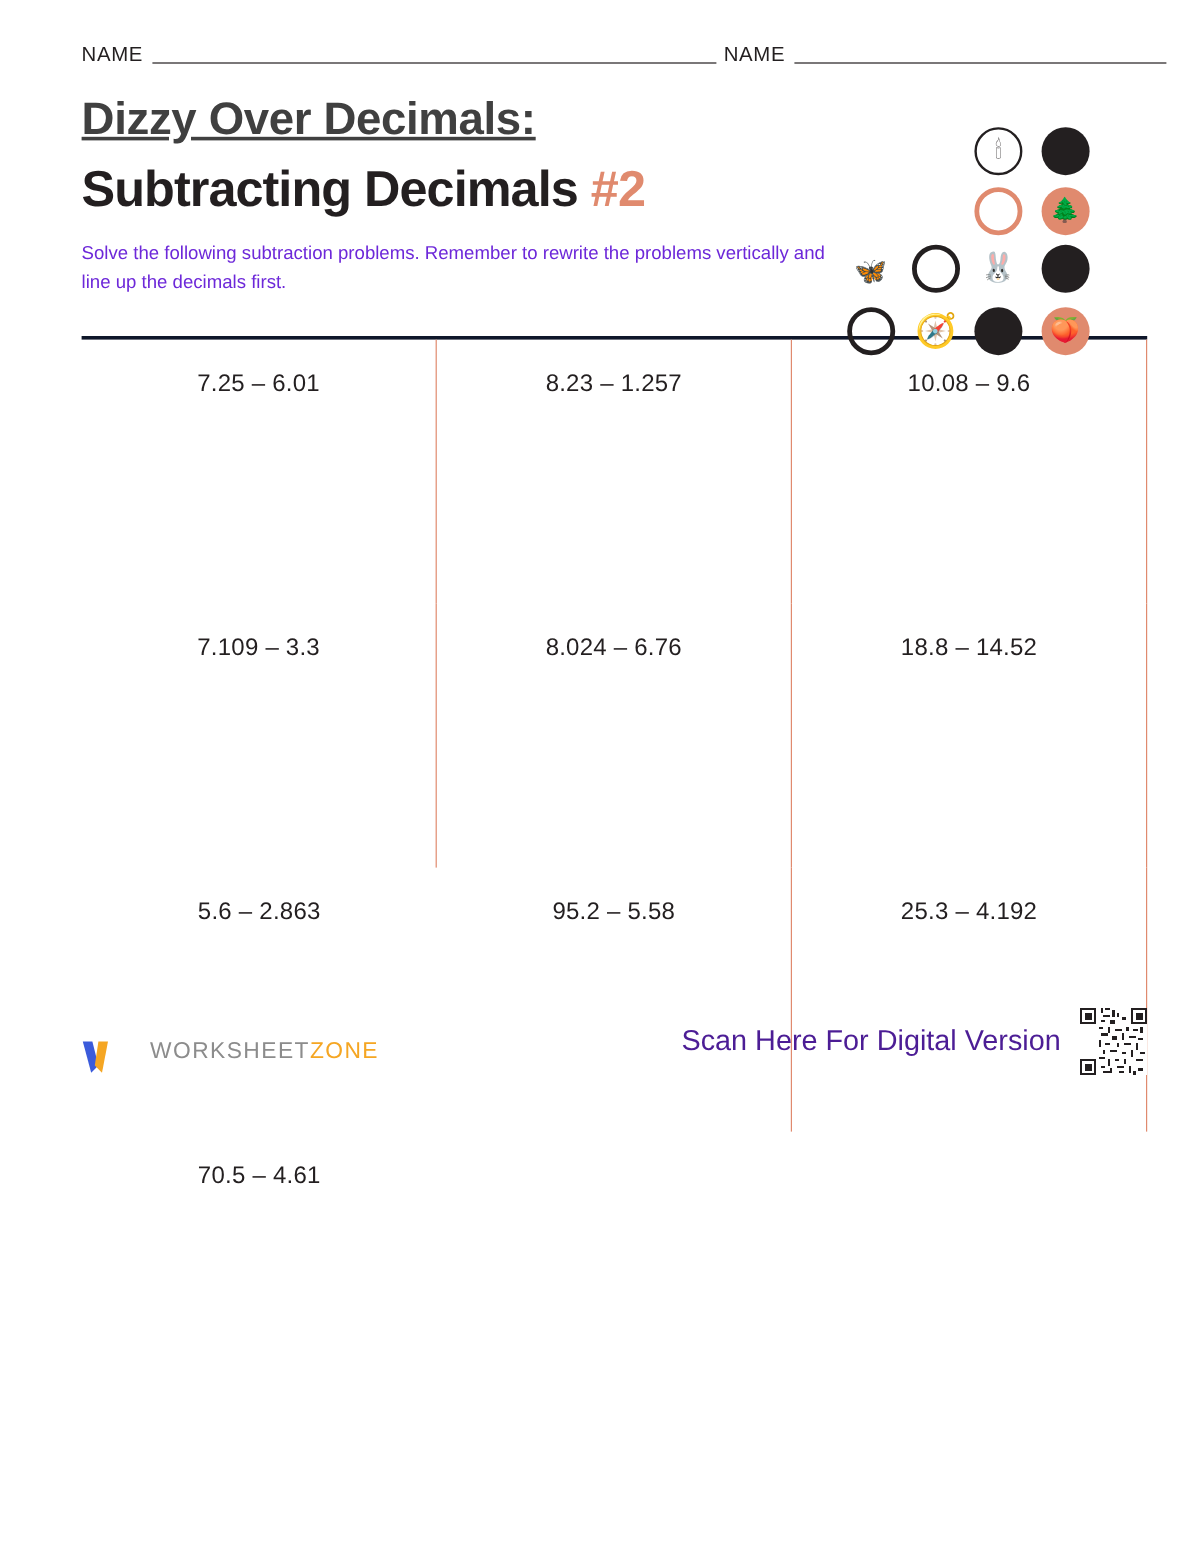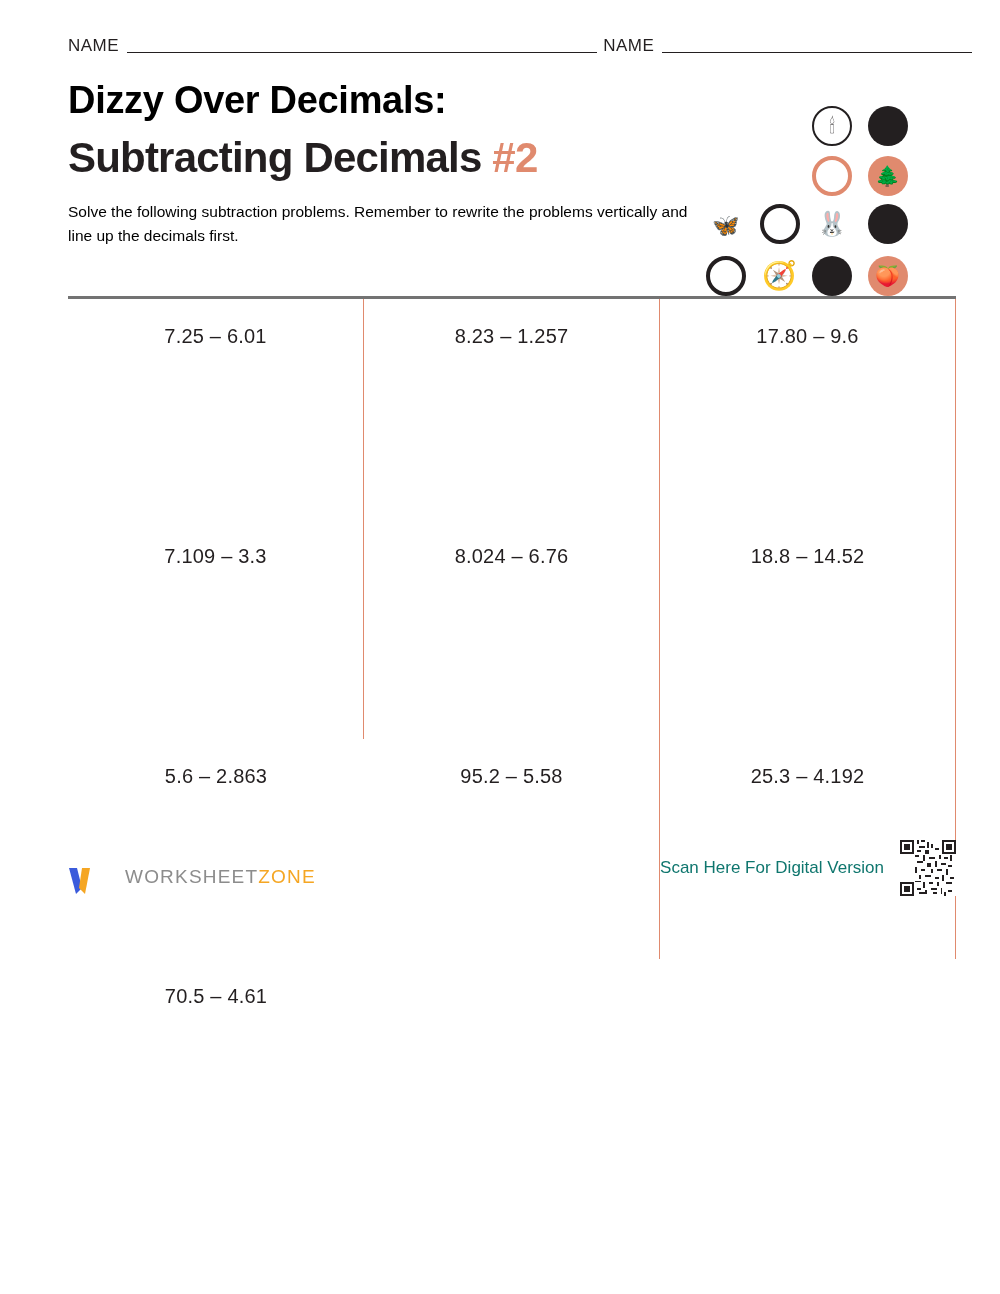--- a/index.html
+++ b/index.html
@@ -50,41 +50,42 @@
 
   
   .header {
     position: relative;
     margin-top: 22px;
     min-height: 200px;
   }
   .title-top {
     font-size: 38px;
     font-weight: bold;
-    color: #000000;
+    color: #404040;
     letter-spacing: -0.3px;
     line-height: 1.1;
+    text-decoration: underline;
   }
   .title-main {
     font-size: 42px;
     font-weight: bold;
     color: #231f20;
     letter-spacing: -0.8px;
     line-height: 1.15;
     margin-top: 12px;
   }
   .title-main .num {
     color: #e08a6e;
     font-weight: bold;
   }
   .instructions {
     margin-top: 18px;
     font-size: 15.5px;
     line-height: 1.55;
-    color: #000000;
+    color: #6d28d9;
     max-width: 620px;
   }
 
   
   .deco {
     position: absolute;
     right: -4px;
     top: 26px;
     width: 250px;
     height: 210px;
@@ -102,22 +103,22 @@
     position: absolute;
     display: flex;
     align-items: center;
     justify-content: center;
     font-size: 22px;
     line-height: 1;
   }
 
   
   .grid-wrap {
-    margin-top: 16px;
-    border-top: 3px solid #737373;
+    margin-top: 0;
+    border-top: 3px solid #0f172a;
   }
   .grid {
     display: grid;
     grid-template-columns: repeat(3, 1fr);
   }
   .cell {
     height: 220px;
     padding-top: 26px;
     position: relative;
     text-align: center;
@@ -157,22 +158,22 @@
     letter-spacing: 1.2px;
     color: #8c8c8c;
   }
   .brand-text .zone { color: #f5a623; }
   .scan {
     display: flex;
     align-items: center;
     gap: 16px;
   }
   .scan-label {
-    font-size: 17px;
-    color: #0f766e;
+    font-size: 24px;
+    color: #4c1d95;
   }
   .qr {
     width: 56px;
     height: 56px;
   }
 </style>
 </head>
 <body>
 
 <div class="page">
@@ -219,21 +220,21 @@
     <div class="grid">
 
       <div class="cell col1 row1">
         <div class="problem">7.25 – 6.01</div>
       </div>
       <div class="cell col2 row1">
         <div class="problem">8.23 – 1.257</div>
       </div>
 
       <div class="cell col1 row2">
-        <div class="problem">17.80 – 9.6</div>
+        <div class="problem">10.08 – 9.6</div>
       </div>
       <div class="cell col2 row2">
         <div class="problem">7.109 – 3.3</div>
       </div>
 
       <div class="cell col1 row3">
         <div class="problem">8.024 – 6.76</div>
       </div>
       <div class="cell col2 row3">
         <div class="problem">18.8 – 14.52</div>

